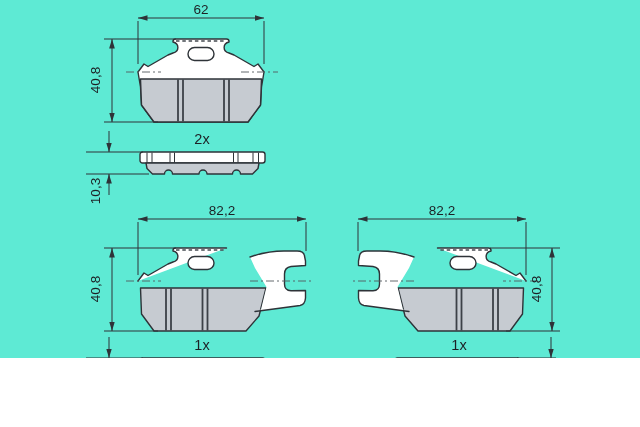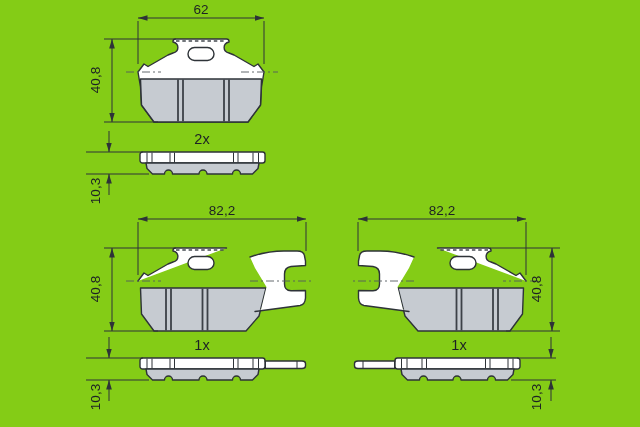--- a/index.html
+++ b/index.html
@@ -1,16 +1,16 @@
 <!DOCTYPE html>
 <html><head>
 <meta charset="utf-8">
 <style>
   html,body{margin:0;padding:0;background:#fff;}
-  .canvas{position:relative;width:640px;height:427px;background:#84cc16;overflow:hidden;
+  .canvas{position:relative;width:640px;height:358px;background:#5eead4;overflow:hidden;
           font-family:"Liberation Sans",sans-serif;}
   svg text{font-family:"Liberation Sans",sans-serif;font-size:13.5px;fill:#1d2125;}
   svg text.qty{font-size:14.5px;}
   .ln{stroke:#2e3338;stroke-width:1.4;fill:none;stroke-linejoin:round;stroke-linecap:round;}
   .fillw{fill:#ffffff;}
   .fric{fill:#c6cbd1;}
   .thin{stroke:#2e3338;stroke-width:1;}
   .dim{stroke:#2e3338;stroke-width:1;fill:none;}
   .groove{stroke:#3c4147;stroke-width:1.8;}
   .dash1{stroke:#444a50;stroke-width:1.5;stroke-dasharray:3.5 2.8;fill:none;}

